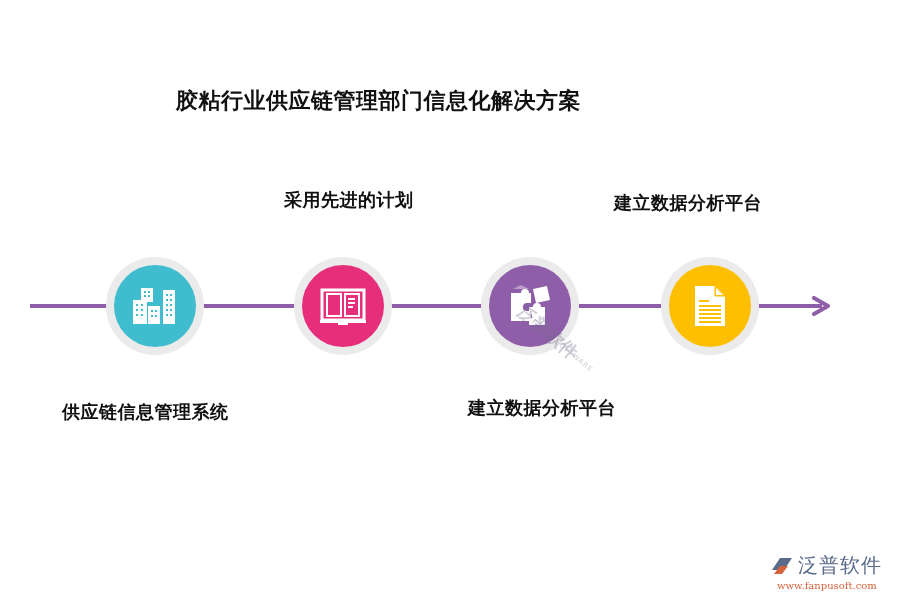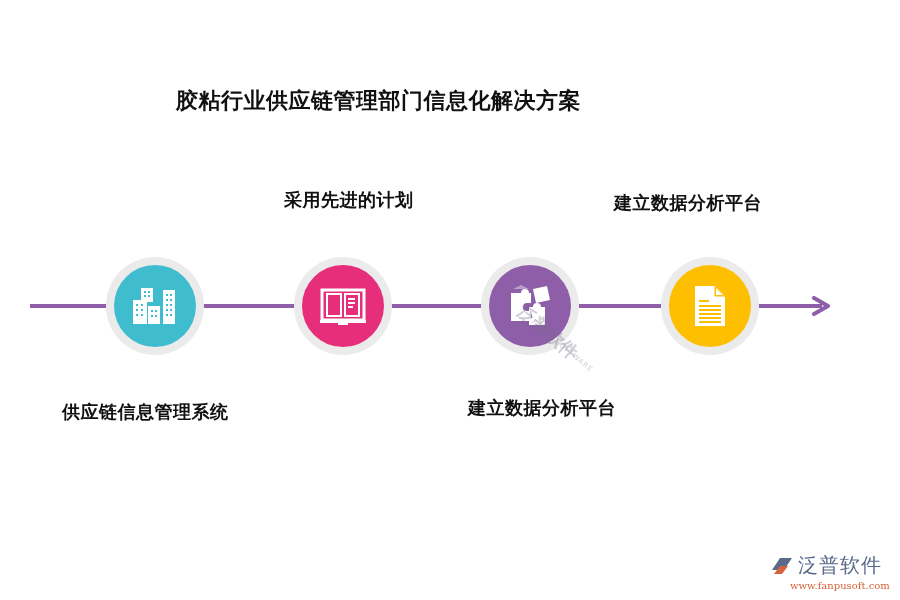--- a/index.html
+++ b/index.html
@@ -31,21 +31,21 @@
     }
     .watermark-sub {
       position: absolute; left: 535px; top: 318px; font-size: 7px; color: rgba(120,110,140,0.35);
       transform: rotate(40deg); transform-origin: left top; letter-spacing: 1px;
     }
     .brand { position: absolute; left: 770px; top: 552px; width: 125px; height: 45px; }
     .brand-row { display: flex; align-items: center; }
     .brand-name { font-size: 20px; color: #5a6a8a; margin-left: 4px; letter-spacing: 1px; }
     .brand-url {
       font-family: "DejaVu Serif", "Liberation Serif", serif; font-size: 10px; color: #d4623a;
-      margin-top: 1px; margin-left: 20px;
+      margin-top: 1px; margin-left: 7px;
     }
   </style>
 </head>
 <body>
 
 <div class="title">胶粘行业供应链管理部门信息化解决方案</div>
 
 <div class="timeline"></div>
 <svg class="arrowhead" viewBox="0 0 22 20">
   <polyline points="4,2 18,10 4,18" fill="none" stroke="#8e5ea8" stroke-width="4" stroke-linejoin="round" stroke-linecap="round"></polyline>

